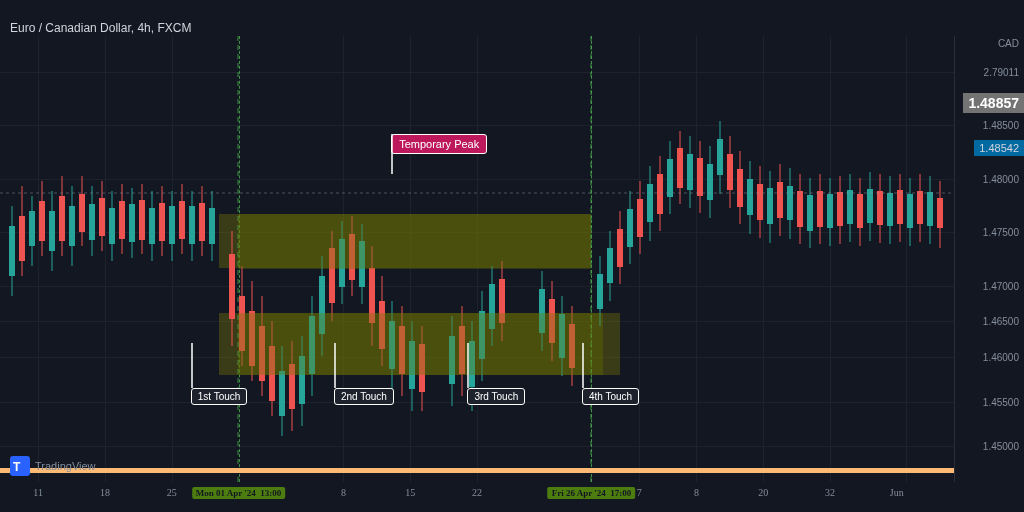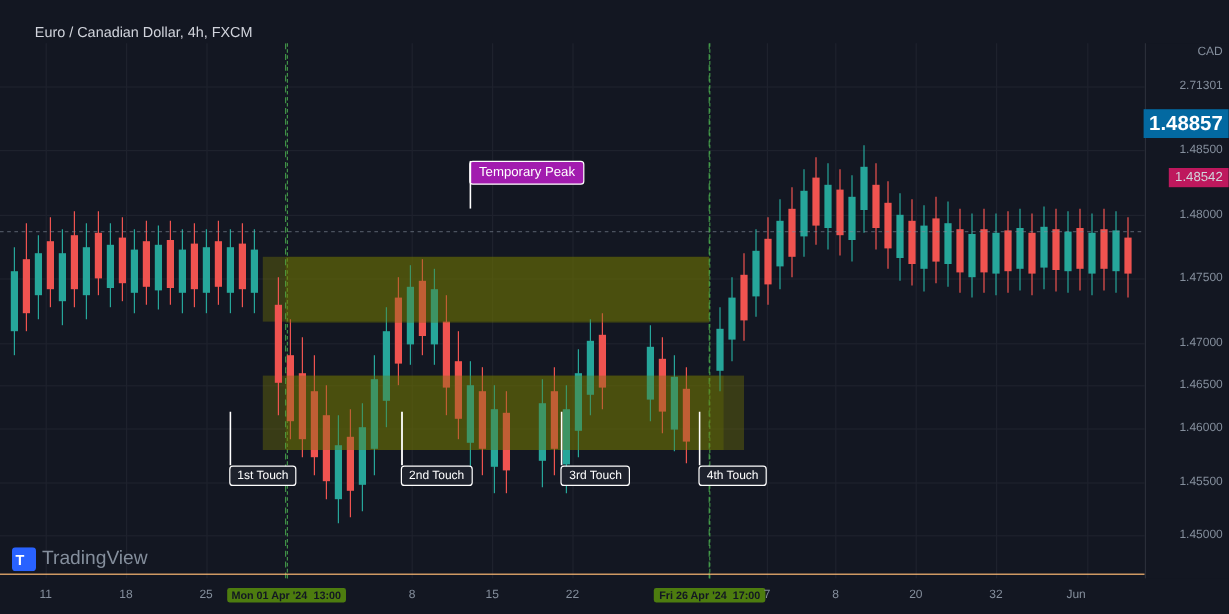--- a/index.html
+++ b/index.html
@@ -35,21 +35,20 @@
 
     .top-bar-text {
       color: #848e9c;
       font-size: 11px;
     }
 
     .symbol-label {
       color: #d1d4dc;
       font-size: 12px;
       font-weight: 500;
-      margin-left: 19px;
     }
 
     
     .price-scale {
       position: absolute;
       right: 0;
       top: 36px;
       width: 70px;
       bottom: 30px;
       background: #131722;
@@ -61,48 +60,49 @@
       position: absolute;
       right: 5px;
       color: #848e9c;
       font-size: 10px;
       transform: translateY(-50%);
     }
 
     .price-highlight {
       position: absolute;
       right: 0;
-      background: #0369a1;
+      background: #737373;
       color: white;
-      font-size: 17px;
+      font-size: 14px;
       padding: 2px 5px;
       font-weight: bold;
       transform: translateY(-50%);
     }
 
     .price-current {
       position: absolute;
       right: 0;
-      background: #be185d;
+      background: #0369a1;
       color: #d1d4dc;
       font-size: 11px;
       padding: 2px 5px;
       transform: translateY(-50%);
     }
 
     
     .time-axis {
       position: absolute;
       bottom: 0;
       left: 0;
       right: 70px;
-      height: 34px;
+      height: 44px;
       display: flex;
       align-items: center;
-      border-top: 1px solid #fdba74;
+      border-top: 5px solid #fdba74;
+      font-family: Liberation Serif, serif;
     }
 
     .time-label {
       position: absolute;
       color: #848e9c;
       font-size: 10px;
       transform: translateX(-50%);
     }
 
     .time-label-highlight {
@@ -161,21 +161,21 @@
 
     .zone-lower {
       position: absolute;
       background: rgba(128, 128, 0, 0.35);
       border: none;
     }
 
     
     .annotation-box {
       position: absolute;
-      background: #a21caf;
+      background: #be185d;
       border: 1px solid #ffffff;
       color: #ffffff;
       font-size: 11px;
       padding: 3px 7px;
       border-radius: 3px;
       white-space: nowrap;
       font-weight: 500;
     }
 
     
@@ -195,21 +195,21 @@
       position: absolute;
       bottom: 36px;
       left: 10px;
       display: flex;
       align-items: center;
       gap: 5px;
     }
 
     .tv-logo-text {
       color: #848e9c;
-      font-size: 16px;
+      font-size: 11px;
       text-align: center;
     }
 
     
     .candles-svg {
       position: absolute;
       top: 0;
       left: 0;
       width: 100%;
       height: 100%;
@@ -558,21 +558,21 @@
       <div class="touch-label">4th Touch</div>
       <svg style="position:absolute;left:50%;top:-45px;width:2px;height:45px;" viewBox="0 0 2 45">
         <line x1="1" y1="0" x2="1" y2="45" stroke="white" stroke-width="1.5"></line>
       </svg>
     </div>
 
   </div>
 
   <div class="price-scale">
     <div style="position:absolute;top:2px;right:5px;color:#848e9c;font-size:10px;">CAD</div>
-    <div class="price-label" style="top:8%">2.71301</div>
+    <div class="price-label" style="top:8%">2.79011</div>
     <div class="price-label" style="top:20%">1.48500</div>
     <div class="price-highlight" style="top:15%">1.48857</div>
     <div class="price-label" style="top:32%">1.48000</div>
     <div class="price-current" style="top:25%">1.48542</div>
     <div class="price-label" style="top:44%">1.47500</div>
     <div class="price-label" style="top:56%">1.47000</div>
     <div class="price-label" style="top:64%">1.46500</div>
     <div class="price-label" style="top:72%">1.46000</div>
     <div class="price-label" style="top:82%">1.45500</div>
     <div class="price-label" style="top:92%">1.45000</div>

